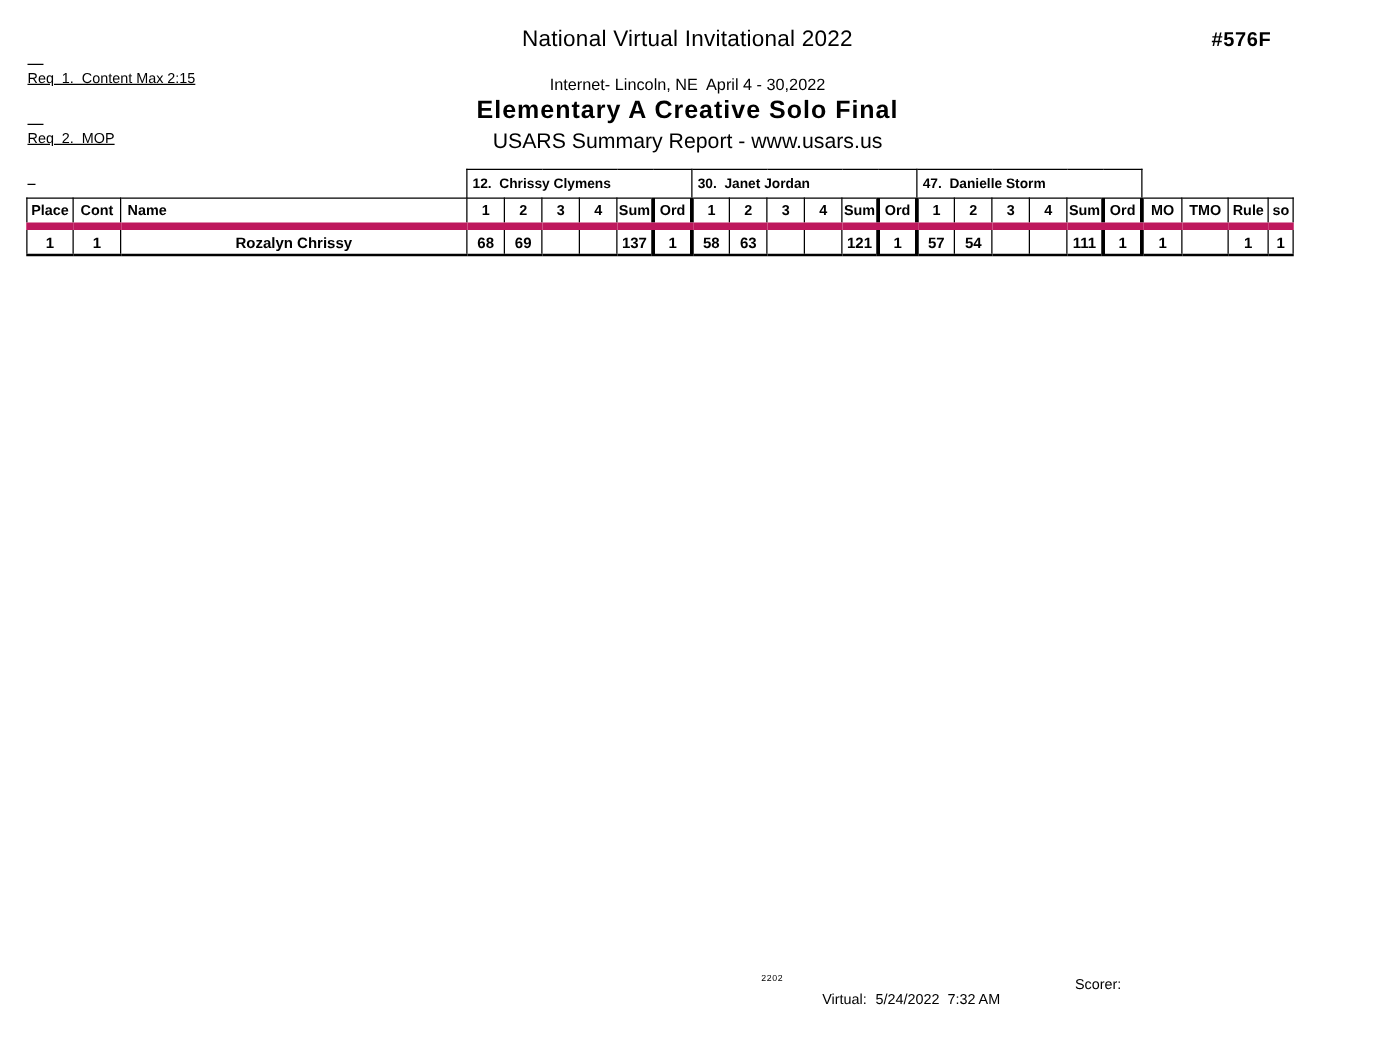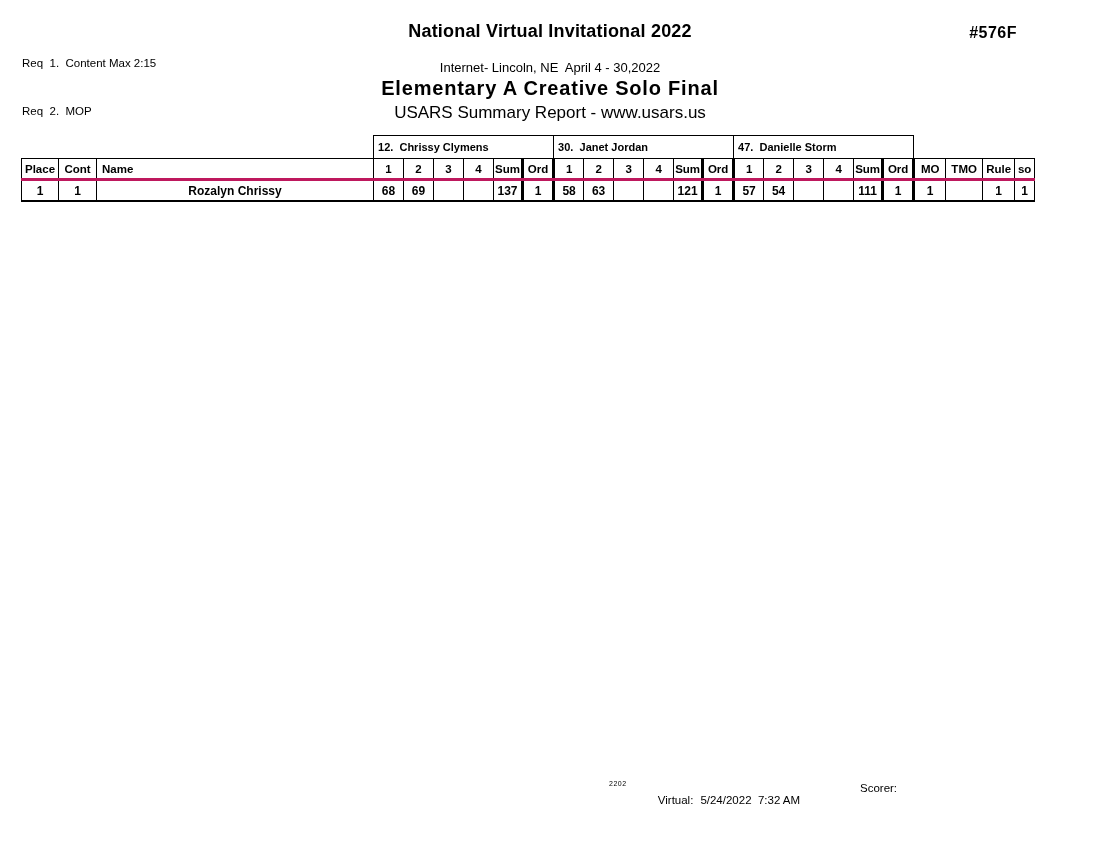--- a/index.html
+++ b/index.html
@@ -14,33 +14,34 @@
   }
 
   
   .req-block {
     position: absolute;
     left: 22px;
     top: 23px;
     font-size: 11.5px;
     line-height: 16px;
     white-space: pre;
+    text-decoration: underline;
   }
 
   
   .title-block {
     position: absolute;
     left: 0;
     right: 0;
     top: 21px;
     text-align: center;
   }
   .title-event {
     font-size: 18px;
-    font-weight: bold;
+    font-weight: normal;
     letter-spacing: 0.2px;
     white-space: pre;
   }
   .title-location {
     font-size: 13px;
     margin-top: 18px;
     white-space: pre;
   }
   .title-division {
     font-size: 20px;
@@ -85,21 +86,21 @@
     white-space: pre;
     overflow: hidden;
   }
   tr.judge-row td { height: 22px; }
   tr.judge-row td.nb { border: none; }
   tr.judge-row td.judge {
     text-align: left;
     padding-left: 4px;
     font-size: 11px;
   }
-  tr.head-row th { height: 19px; border-bottom: 3px solid #be185d; }
+  tr.head-row th { height: 19px; border-bottom: 6px solid #be185d; }
   tr.head-row th.al { text-align: left; padding-left: 5px; }
   tr.data-row td {
     height: 19px;
     font-size: 12px;
     border-bottom: 2px solid #000;
   }
   .ord-col { border-left: 3px solid #000 !important; border-right: 3px solid #000 !important; }
   td.b { font-weight: bold; }
   td.name-cell { text-align: left; padding-left: 5px; font-size: 12.5px; }
   td.sum-cell { text-align: right; padding-right: 3px; }

